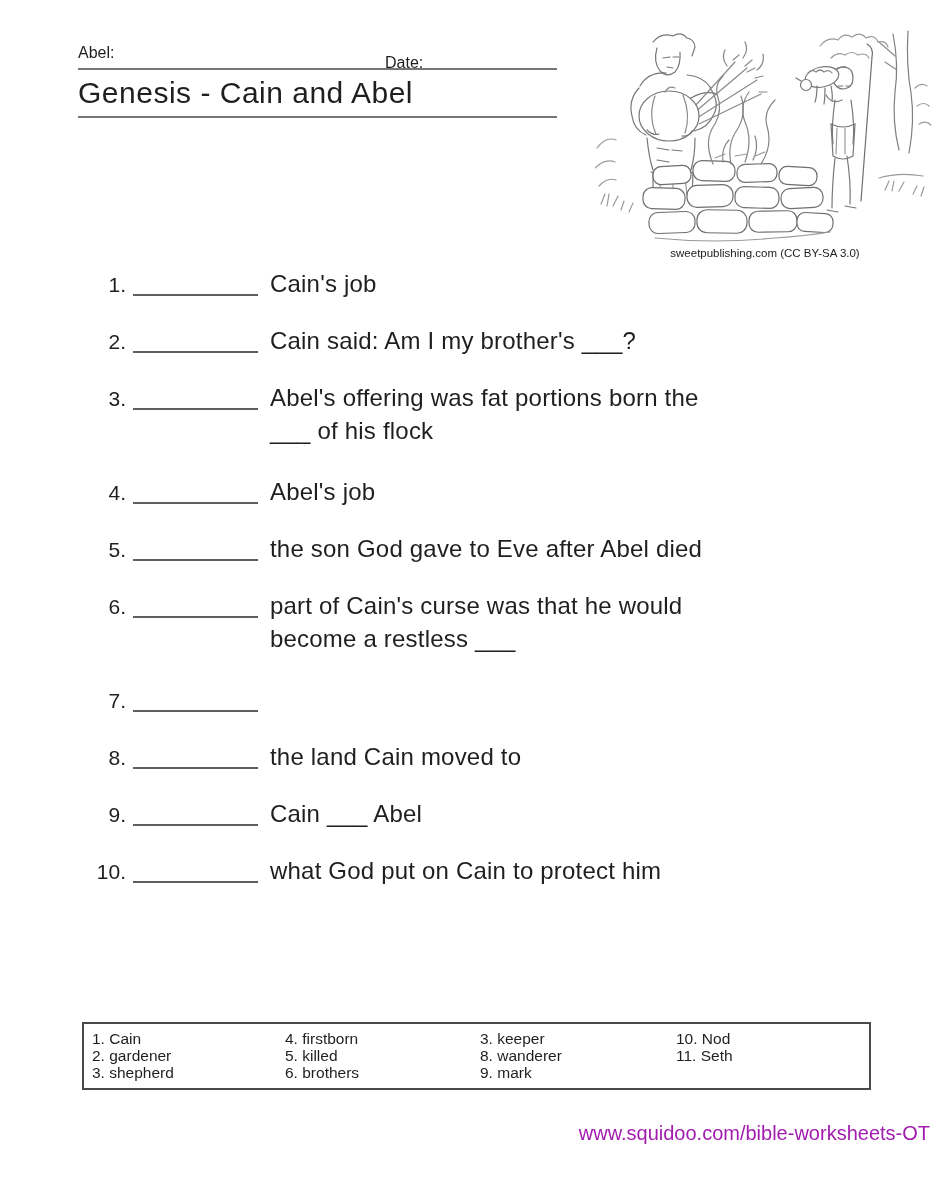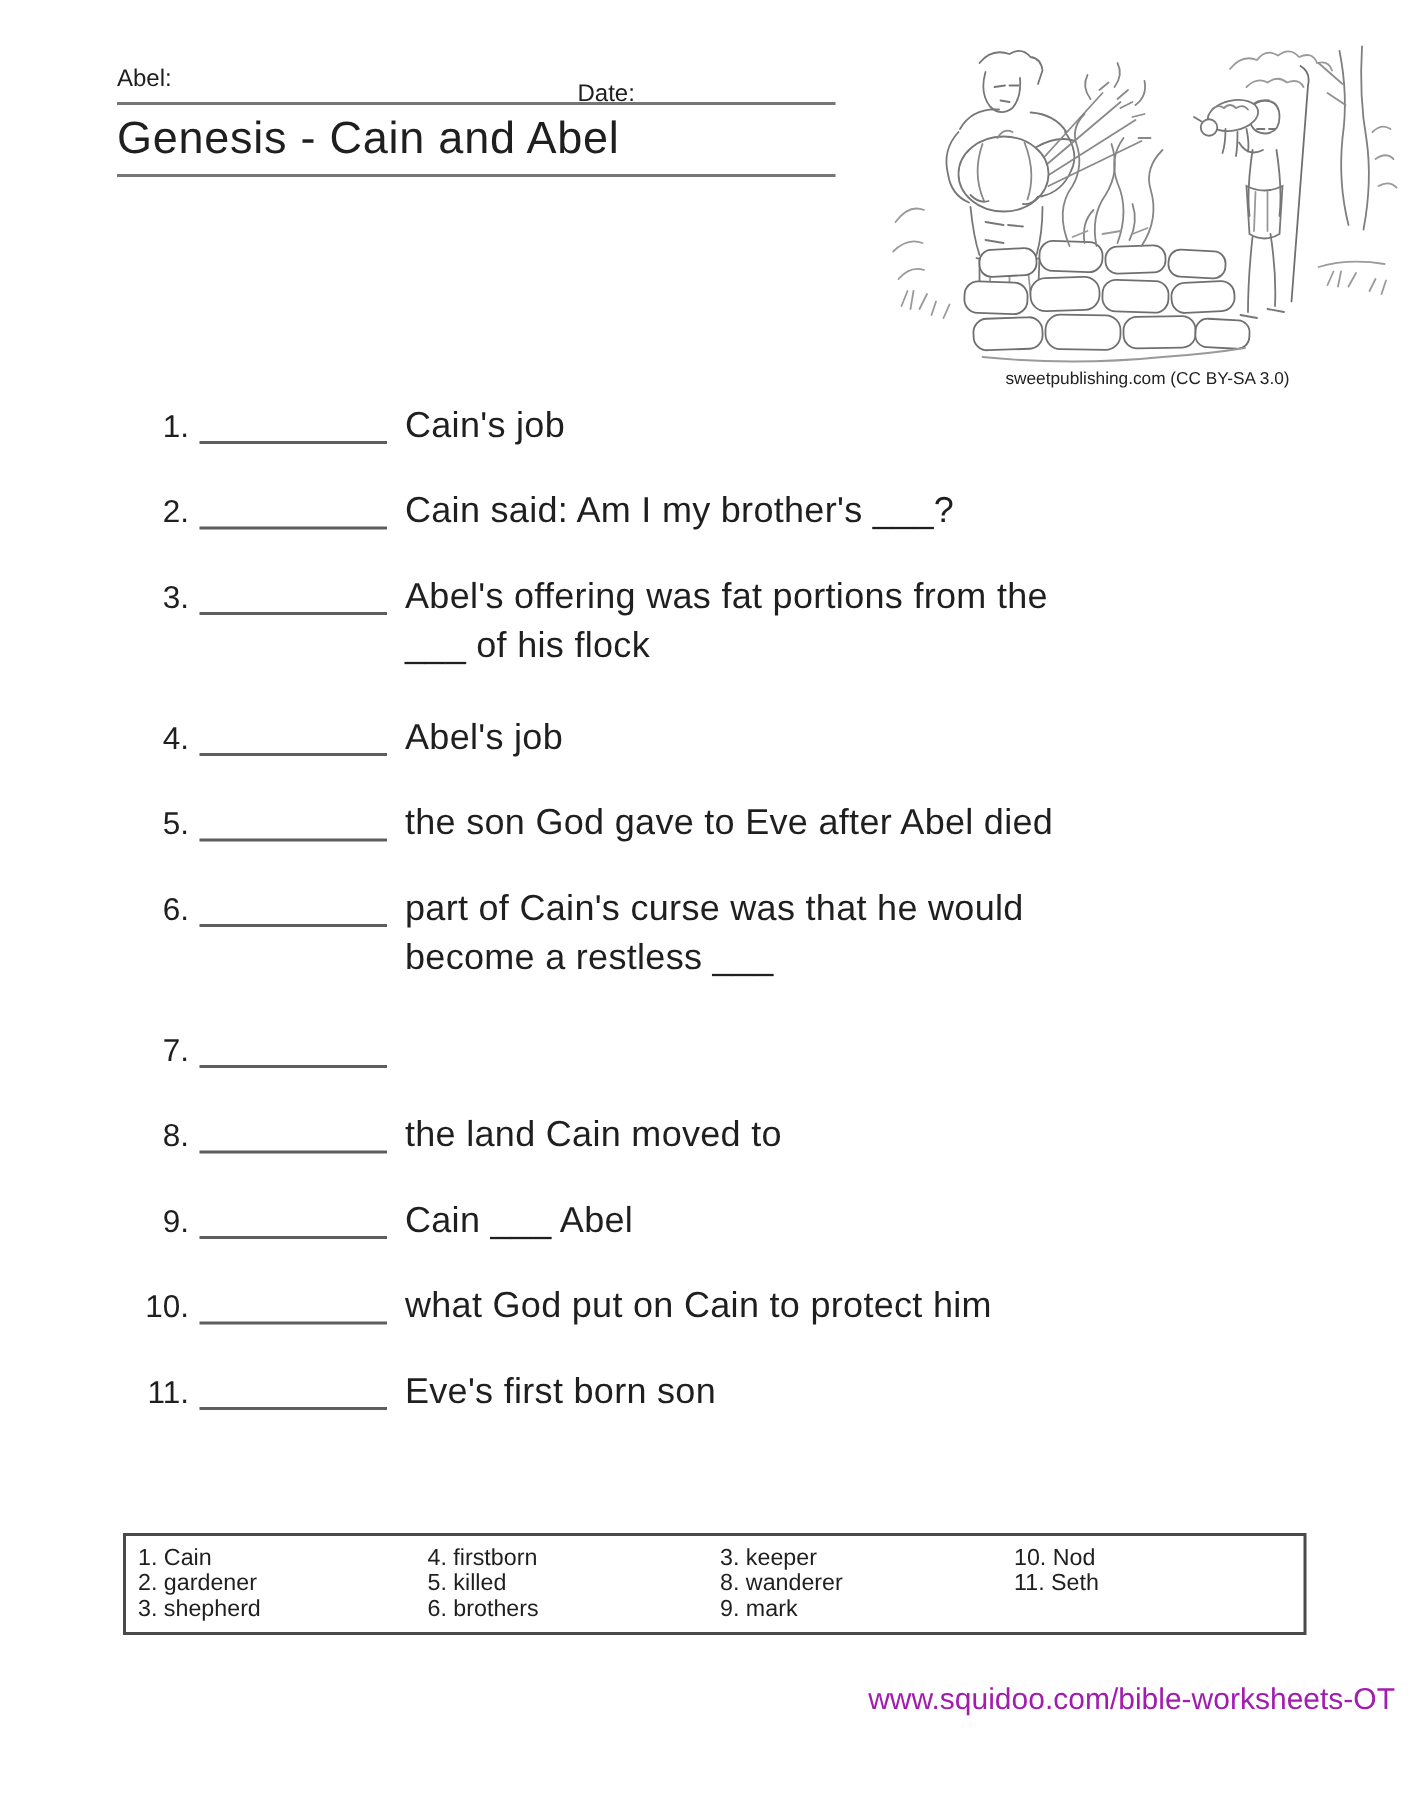--- a/index.html
+++ b/index.html
@@ -141,21 +141,21 @@
     <span class="q-text">Cain's job</span>
   </div>
   <div class="q-row">
     <span class="q-num">2.</span>
     <span class="q-blank"></span>
     <span class="q-text">Cain said: Am I my brother's ___?</span>
   </div>
   <div class="q-row two">
     <span class="q-num">3.</span>
     <span class="q-blank"></span>
-    <span class="q-text">Abel's offering was fat portions from the
+    <span class="q-text">Abel's offering was fat portions born the
 ___ of his flock</span>
   </div>
   <div class="q-row">
     <span class="q-num">4.</span>
     <span class="q-blank"></span>
     <span class="q-text">Abel's job</span>
   </div>
   <div class="q-row">
     <span class="q-num">5.</span>
     <span class="q-blank"></span>
@@ -178,25 +178,20 @@
   </div>
   <div class="q-row">
     <span class="q-num">9.</span>
     <span class="q-blank"></span>
     <span class="q-text">Cain ___ Abel</span>
   </div>
   <div class="q-row">
     <span class="q-num">10.</span>
     <span class="q-blank"></span>
     <span class="q-text">what God put on Cain to protect him</span>
-  </div>
-  <div class="q-row">
-    <span class="q-num">11.</span>
-    <span class="q-blank"></span>
-    <span class="q-text">Eve's first born son</span>
   </div>
 </div>
 
 <div class="bank">
   <div class="bank-col c1">
     <span>1. Cain</span>
     <span>2. gardener</span>
     <span>3. shepherd</span>
   </div>
   <div class="bank-col c2">

